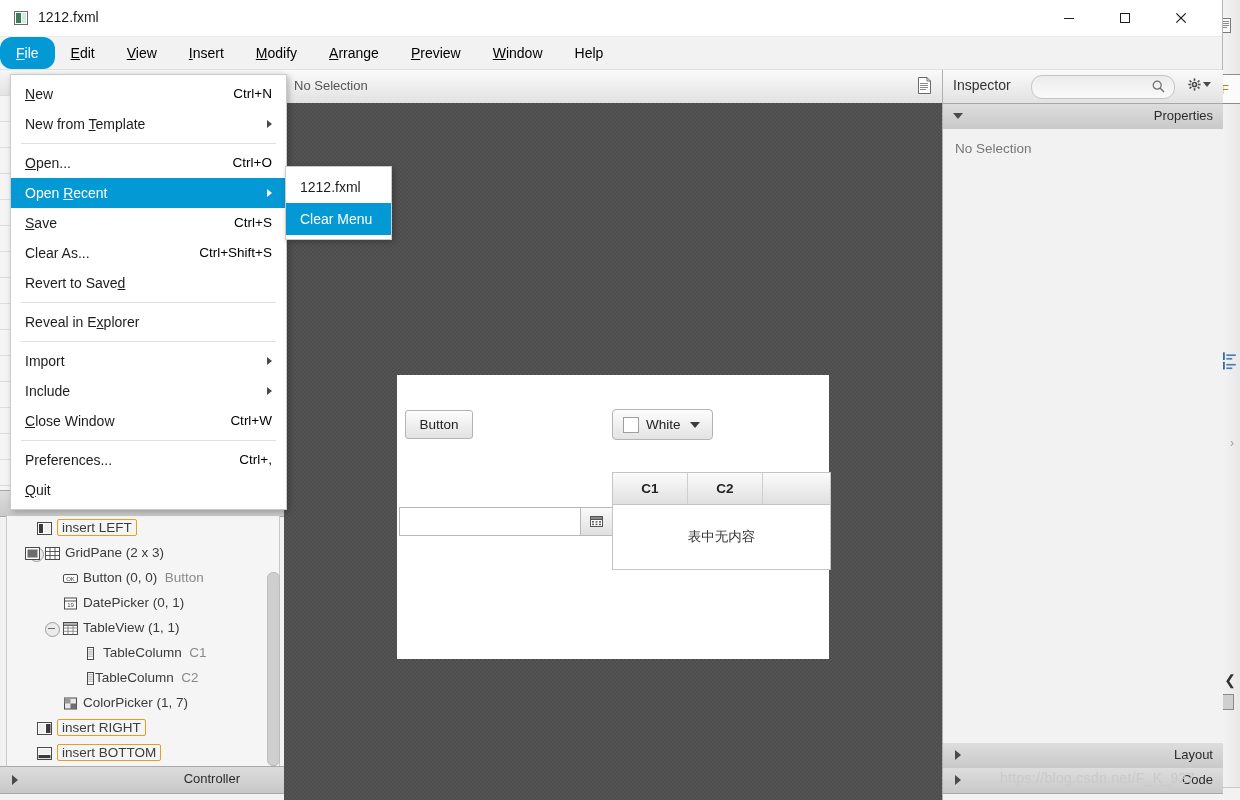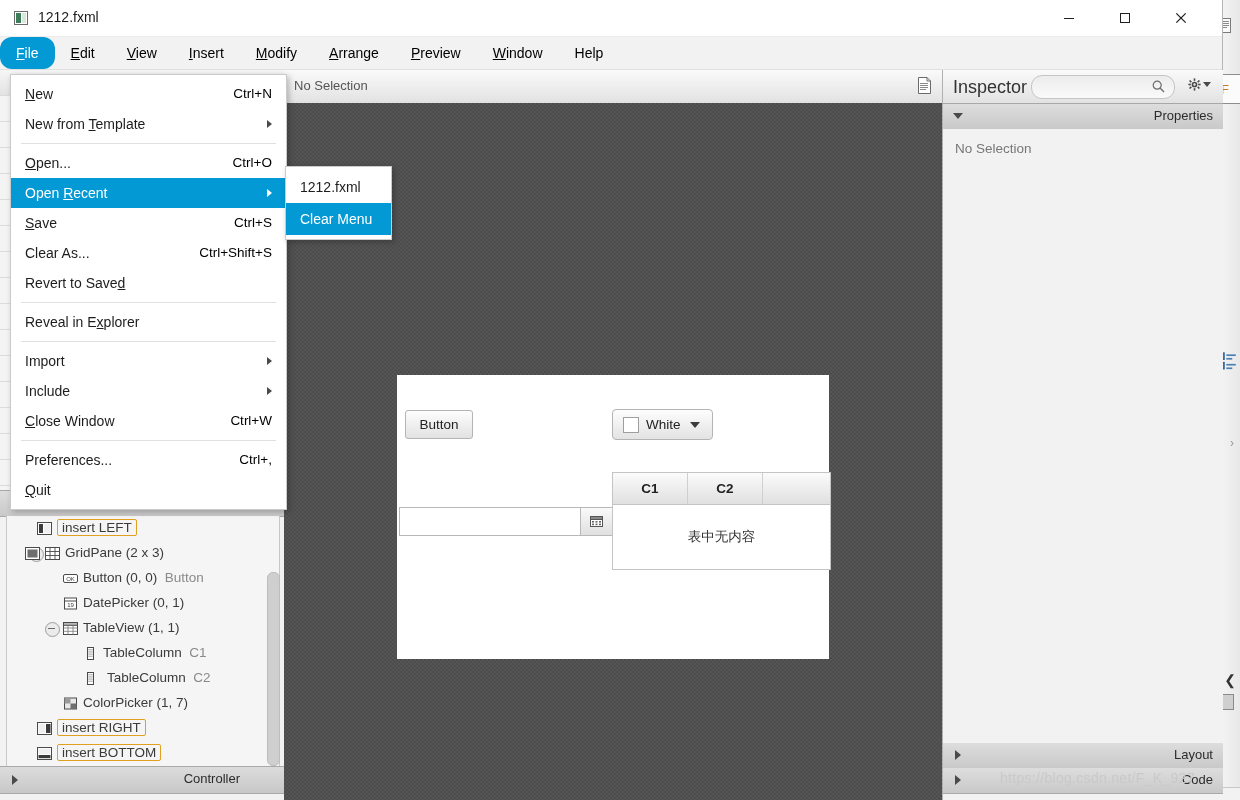--- a/index.html
+++ b/index.html
@@ -111,21 +111,21 @@
   #tv-head{display:flex;height:31px;background:linear-gradient(to bottom,#fbfbfb,#e0e0e0);
      border-bottom:1px solid #c4c4c4;}
   #tv-head .th{flex:0 0 74px;display:flex;align-items:center;justify-content:center;
      font-size:13.5px;font-weight:bold;color:#222;border-right:1px solid #cfcfcf;}
   #tv-head .th.last{flex:1;border-right:none;}
   #tv-body{height:63px;display:flex;align-items:center;justify-content:center;font-size:13.5px;color:#333;}
 
   
   #inspector{position:absolute;left:942px;top:0;width:280px;height:732px;background:#f2f2f2;border-left:1px solid #b0b0b0;}
   #insp-hdr{height:33px;background:linear-gradient(to bottom,#fafafa,#e2e2e2);border-bottom:1px solid #a8a8a8;position:relative;}
-  #insp-hdr .title{position:absolute;left:10px;top:7px;font-size:18px;color:#333;}
+  #insp-hdr .title{position:absolute;left:10px;top:7px;font-size:14px;color:#333;}
   #insp-search{position:absolute;left:88px;top:5px;width:142px;height:22px;border-radius:11px;
      border:1px solid #c5c5c5;background:linear-gradient(to bottom,#ececec,#fafafa);}
   #insp-search .mag{position:absolute;right:9px;top:4px;}
   #insp-gear{position:absolute;right:12px;top:8px;display:flex;align-items:center;gap:2px;}
   .section-bar{height:25px;background:linear-gradient(to bottom,#dddddd,#c9c9c9);
      border-bottom:1px solid #a9a9a9;position:relative;}
   .section-bar .tri-d{position:absolute;left:10px;top:9px;width:0;height:0;
      border-left:5px solid transparent;border-right:5px solid transparent;border-top:6px solid #4a4a4a;}
   .section-bar .tri-r{position:absolute;left:12px;top:7px;width:0;height:0;
      border-top:5px solid transparent;border-bottom:5px solid transparent;border-left:6px solid #4a4a4a;}
@@ -297,21 +297,21 @@
           <div class="tree-row">
             <span class="tree-ic" style="left:76px"><svg viewBox="0 0 15 15">
                 <rect x="4.5" y="1.5" width="6" height="12" fill="#fff" stroke="#4a4a4a"></rect>
                 <g fill="#bdbdbd">
                   <rect x="5.2" y="3" width="4.6" height="1.4"></rect>
                   <rect x="5.2" y="5.2" width="4.6" height="1.4"></rect>
                   <rect x="5.2" y="7.4" width="4.6" height="1.4"></rect>
                   <rect x="5.2" y="9.6" width="4.6" height="1.4"></rect>
                 </g>
               </svg></span>
-            <span class="tree-lbl" style="left:100px">TableColumn&nbsp;&nbsp;<span class="sub">C2</span></span>
+            <span class="tree-lbl" style="left:88px">TableColumn&nbsp;&nbsp;<span class="sub">C2</span></span>
           </div>
           <div class="tree-row">
             <span class="tree-ic" style="left:56px"><svg viewBox="0 0 15 15">
                 <rect x="1.5" y="2" width="12" height="11" fill="#e8e8e8" stroke="#4a4a4a"></rect>
                 <rect x="1.5" y="2" width="6" height="5.5" fill="#9a9a9a"></rect>
                 <rect x="7.5" y="7.5" width="6" height="5.5" fill="#6f6f6f"></rect>
               </svg></span>
             <span class="tree-lbl" style="left:76px">ColorPicker (1, 7)</span>
           </div>
           <div class="tree-row">

